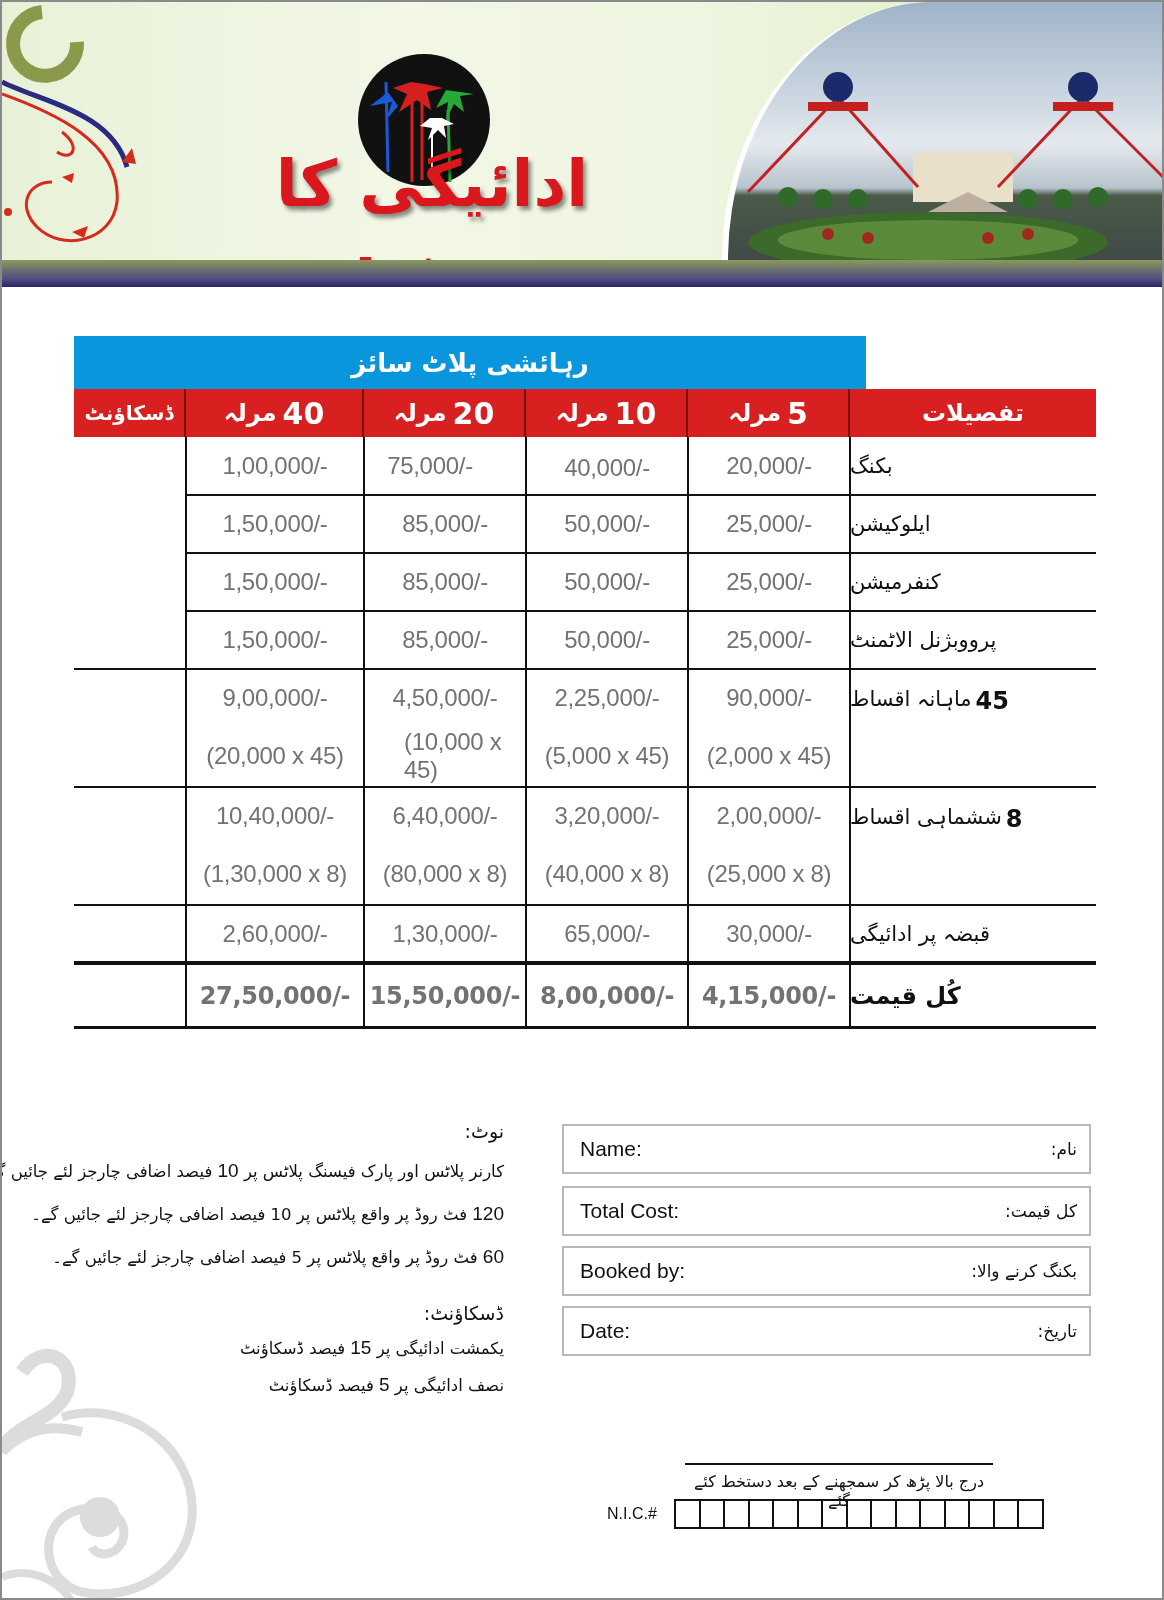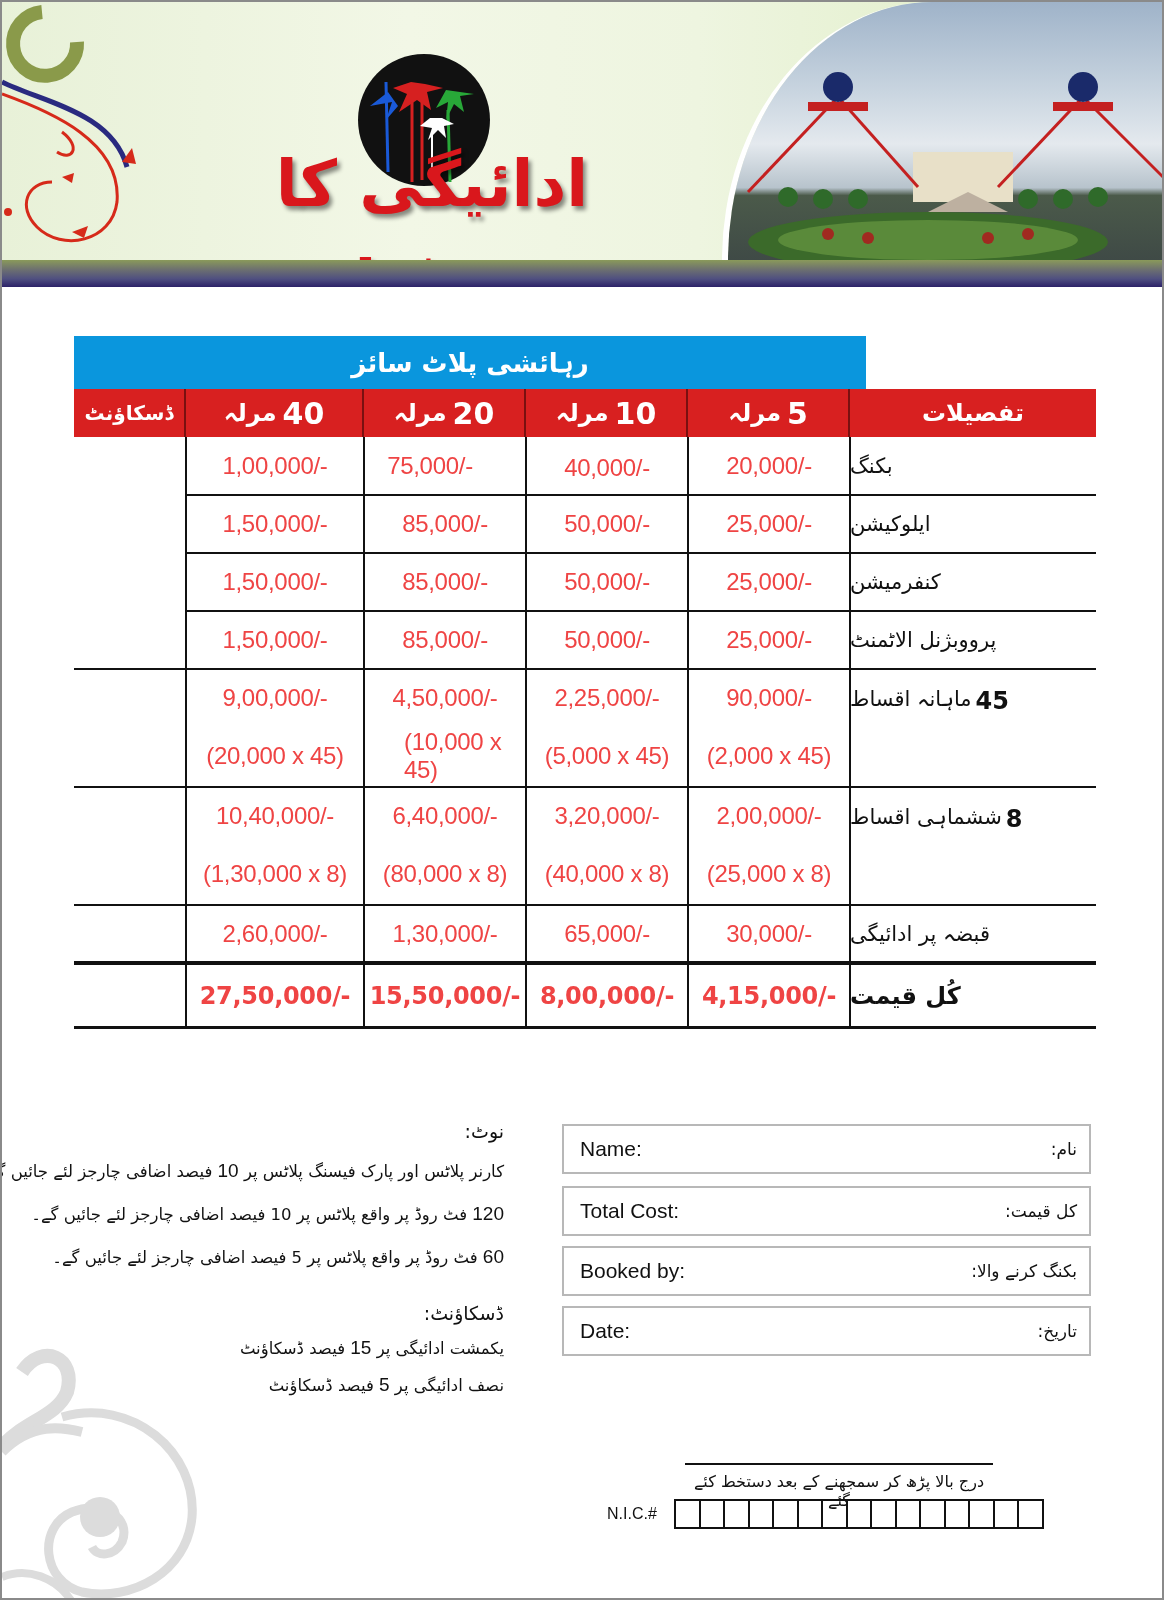--- a/index.html
+++ b/index.html
@@ -28,21 +28,21 @@
                       background: #0a96dd; color: #fff; font-size: 26px; font-weight: bold;
                       display: flex; align-items: center; justify-content: center; direction: rtl; }
   .col-header { position: absolute; top: 53px; height: 48px; background: #d82020; color: #fff;
                 display: flex; align-items: center; justify-content: center; direction: rtl;
                 font-size: 24px; font-weight: bold; border-right: 2px solid #7a1010; }
   .col-header .num { font-size: 30px; font-weight: bold; margin-left: 6px; }
 
   .grid-vline { position: absolute; width: 2px; background: #111; }
   .grid-hline { position: absolute; height: 2px; background: #111; }
   .cell { position: absolute; display: flex; align-items: center; justify-content: center;
-          font-family: "Liberation Sans", sans-serif; font-size: 24px; color: #ef4444; letter-spacing: -0.3px; }
+          font-family: "Liberation Sans", sans-serif; font-size: 24px; color: #737373; letter-spacing: -0.3px; }
   .cell.bold { font-family: "DejaVu Sans", sans-serif; font-weight: bold; font-size: 24px; }
   .row-label { position: absolute; display: flex; align-items: center; justify-content: flex-end;
                direction: rtl; font-size: 21px; color: #111; padding-right: 44px; }
   .row-label.top { align-items: flex-start; padding-top: 18px; }
   .row-label .num { font-weight: bold; font-size: 24px; margin-left: 4px; font-family: "DejaVu Sans", sans-serif; }
   .row-label.total { font-size: 24px; font-weight: bold; }
 
   
   .notes { position: absolute; left: 70px; top: 1118px; width: 432px; direction: rtl; }
   .notes .heading { font-size: 19px; margin-bottom: 8px; }

